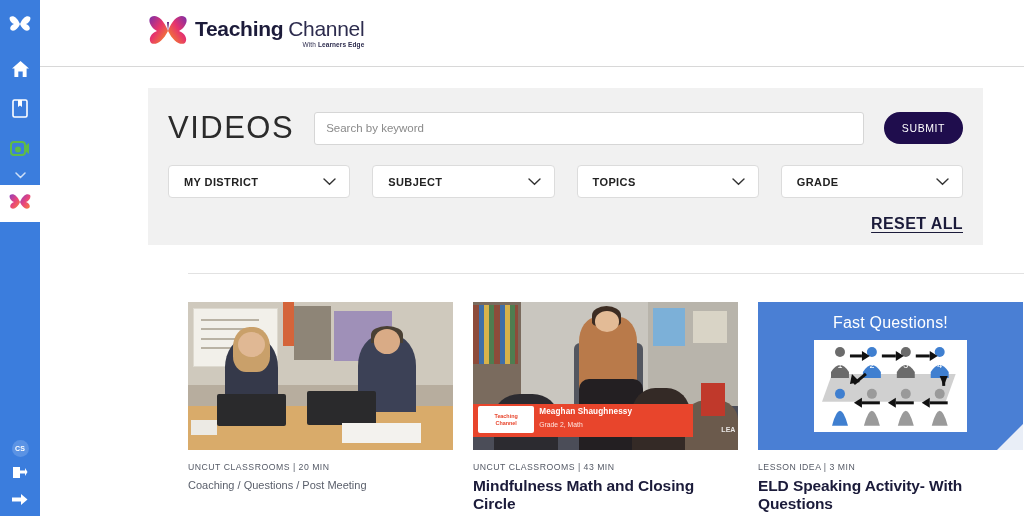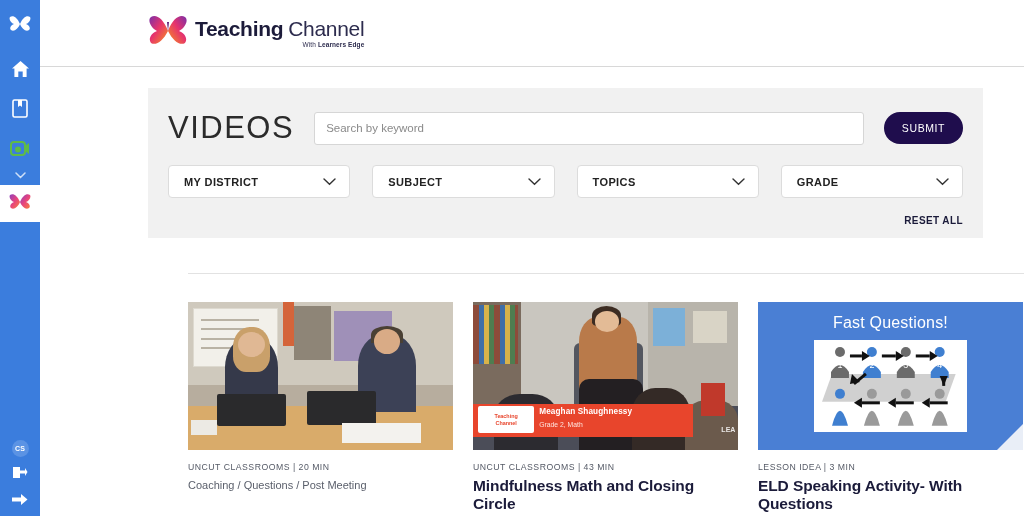--- a/index.html
+++ b/index.html
@@ -94,22 +94,22 @@
     background: #ffffff; border: 1px solid #dcdcdc; border-radius: 4px;
     display: flex; align-items: center; justify-content: space-between;
     padding: 0 13px 0 15px; cursor: pointer;
   }
   .dropdown span {
     font-size: 11px; font-weight: bold; color: #222;
     letter-spacing: .4px;
   }
   .panel-row3 { display: flex; justify-content: flex-end; margin-top: 17px; }
   .reset-all {
-    font-size: 10px; font-weight: bold; color: #1b1b3a;
-    letter-spacing: .4px; 
+    font-size: 16px; font-weight: bold; color: #1b1b3a;
+    letter-spacing: .4px; text-decoration: underline;
     text-underline-offset: 3px; cursor: pointer;
   }
 
   
   .results-head {
     position: absolute; left: 148px; top: 262px; width: 836px;
   }
   .results-title {
     font-family: "Liberation Serif", serif;
     font-size: 14.5px; font-weight: bold; color: #1b1b3a;

